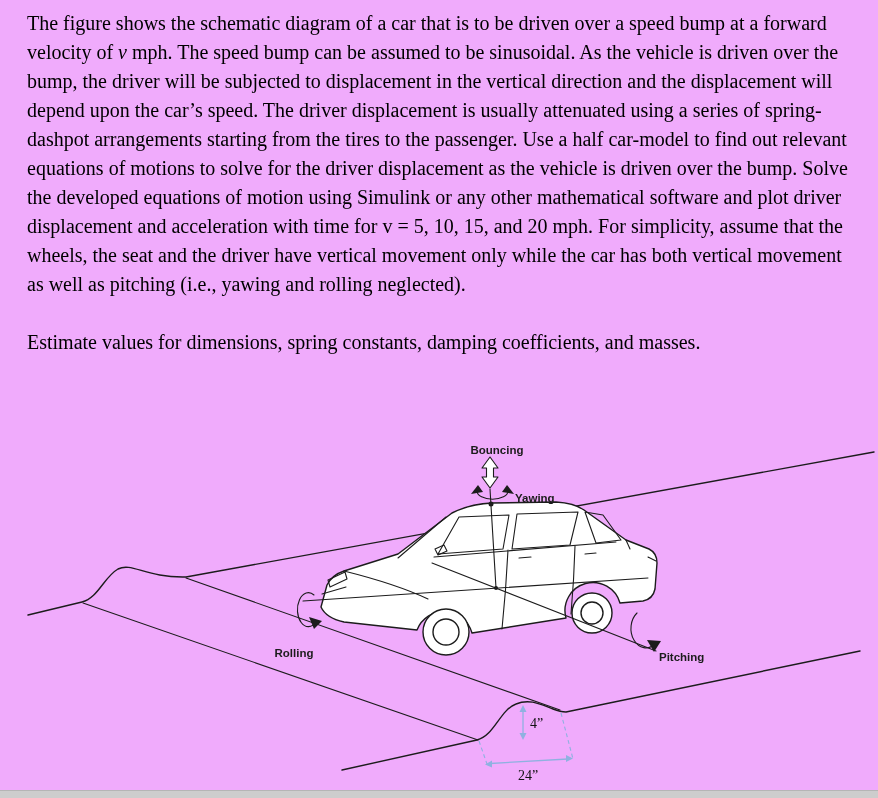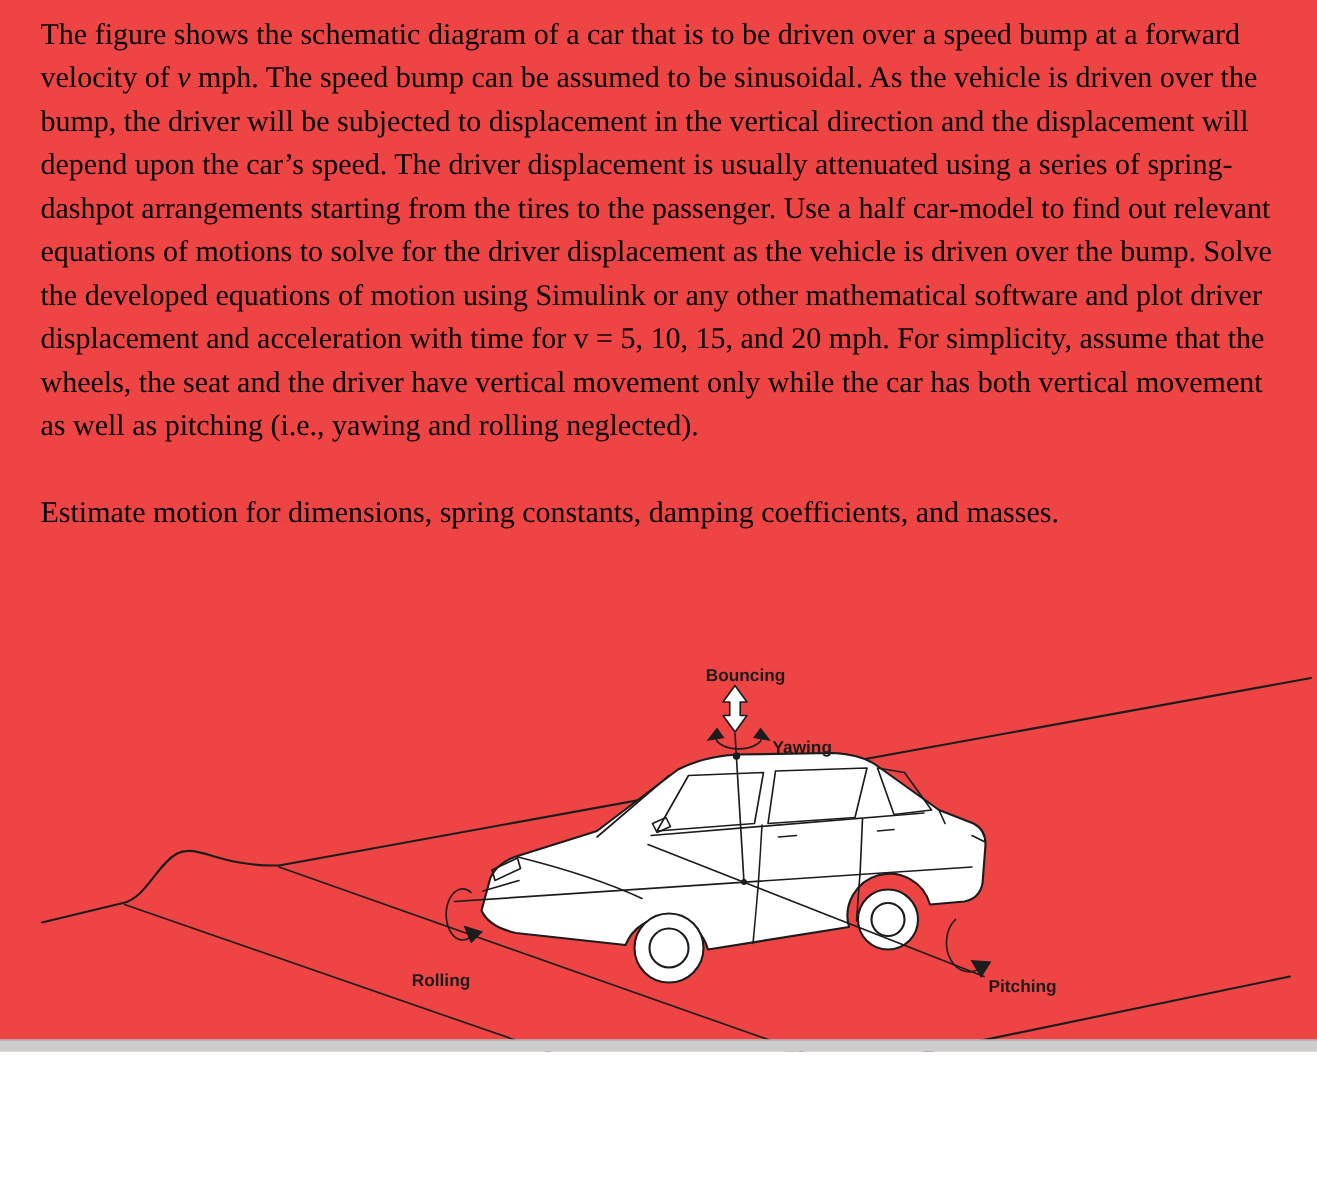--- a/index.html
+++ b/index.html
@@ -1,21 +1,21 @@
 <!DOCTYPE html>
 <html><head>
 <meta charset="utf-8">
 <style>
   html, body { margin: 0; padding: 0; }
   body { background: #ffffff; }
   .page {
     position: relative;
     width: 878px;
-    height: 701px;
-    background: #ef4444;
+    height: 798px;
+    background: #f0abfc;
     overflow: hidden;
   }
   .text-block {
     position: absolute;
     left: 27px;
     top: 9px;
     width: 833px;
     font-family: "Liberation Serif", serif;
     font-size: 20px;
     line-height: 29px;
@@ -69,21 +69,21 @@
     border-top: 1px solid #b5b5b5;
   }
 </style>
 </head>
 <body>
 
 <div class="page">
 
   <div class="text-block">
     <p class="para"><span>The figure shows the schematic diagram of a car that is to be driven over a speed bump at a forward velocity of </span><span class="it">v</span><span> mph. The speed bump can be assumed to be sinusoidal. As the vehicle is driven over the bump, the driver will be subjected to displacement in the vertical direction and the displacement will depend upon the car’s speed. The driver displacement is usually attenuated using a series of spring-dashpot arrangements starting from the tires to the passenger. Use a half car-model to find out relevant equations of motions to solve for the driver displacement as the vehicle is driven over the bump. Solve the developed equations of motion using Simulink or any other mathematical software and plot driver displacement and acceleration with time for v = 5, 10, 15, and 20 mph. For simplicity, assume that the wheels, the seat and the driver have vertical movement only while the car has both vertical movement as well as pitching (i.e., yawing and rolling neglected).</span></p>
-    <p class="para">Estimate motion for dimensions, spring constants, damping coefficients, and masses.</p>
+    <p class="para">Estimate values for dimensions, spring constants, damping coefficients, and masses.</p>
   </div>
 
   <svg class="figure" viewBox="0 0 878 798" width="878" height="798" xmlns="http://www.w3.org/2000/svg">
 
     <g class="ink" color="#1c1c1c">
 
       <path d="M 28,615 L 82,602 C 98,598 104,577 118,569 C 132,562 146,578 186,577 L 874,452"></path>
 
       <path d="M 342,770 L 477,740 C 494,736 500,710 516,704 C 530,698 542,705 553,709 C 558,711 562,712 566,712 L 860,651"></path>
 

